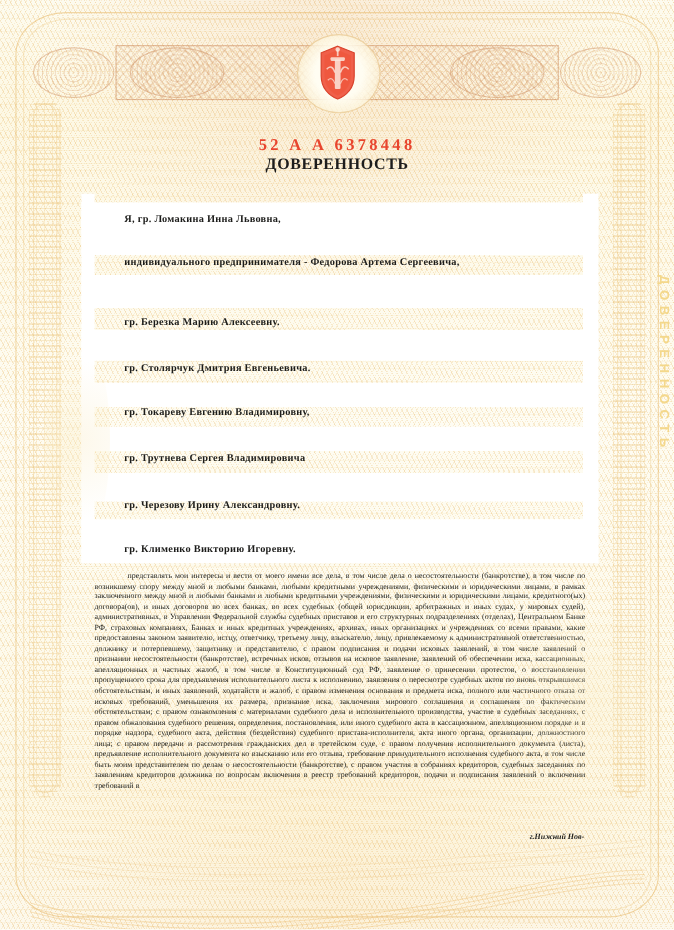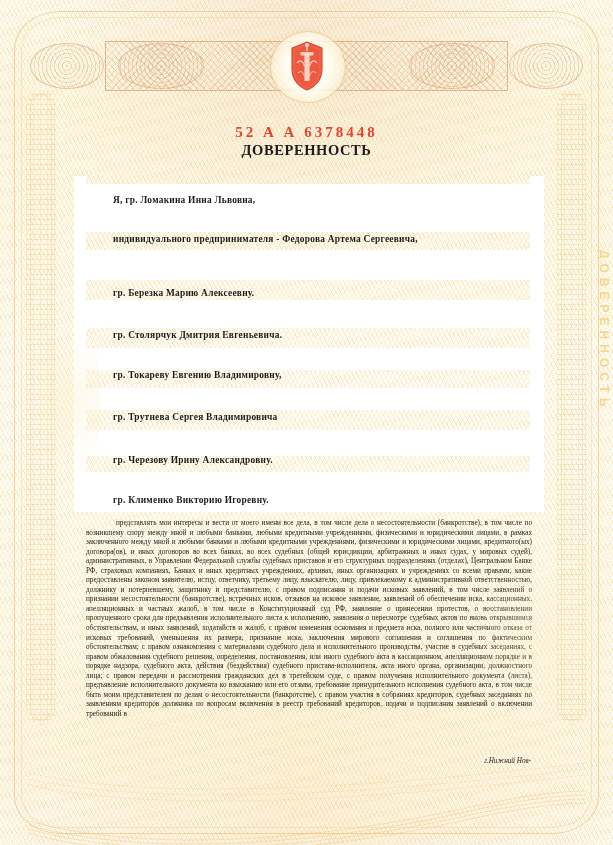--- a/index.html
+++ b/index.html
@@ -127,21 +127,21 @@
   
   #body-text{
     position:absolute;left:86px;width:446px;top:519px;
     font-size:7.2px;line-height:9.55px;color:#22231f;
     text-align:justify;text-indent:30px;
     font-family:"Liberation Serif","DejaVu Serif",serif;
     word-spacing:.4px;
   }
   #tail-note{
     position:absolute;right:82px;top:757px;
-    font-size:7.2px;font-style:italic;font-weight:normal;color:#1b1b19;padding-left:44px;
+    font-size:7.2px;font-style:italic;font-weight:bold;color:#1b1b19;padding-left:44px;
   }
 
   
   .blotch{position:absolute;border-radius:50%;pointer-events:none;}
 </style>
 </head>
 <body>
 
 <div id="sheet"></div>
 <div id="guilloche"></div>

